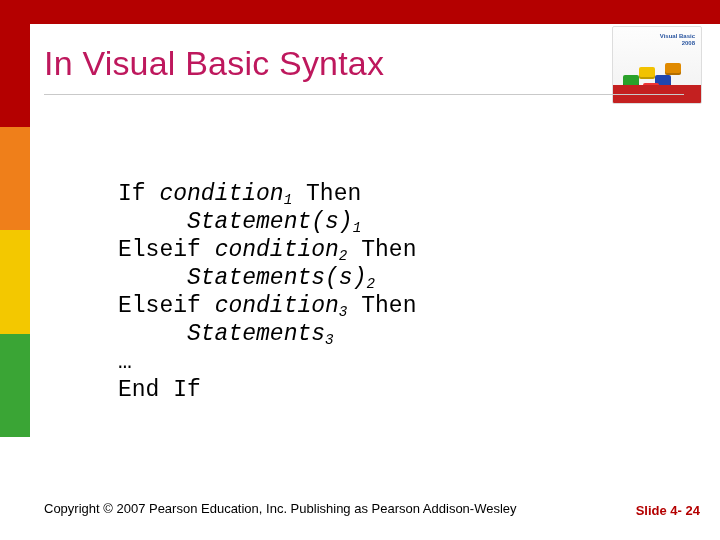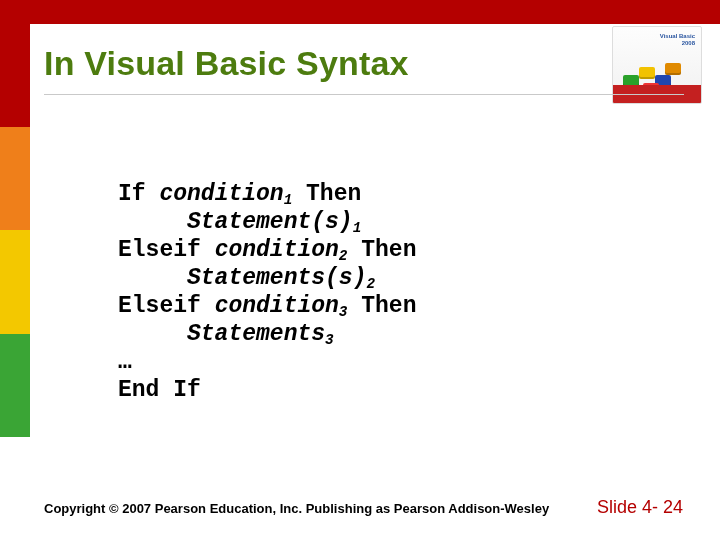--- a/index.html
+++ b/index.html
@@ -1,15 +1,15 @@
 <!DOCTYPE html>
 <html><head>
 <meta charset="utf-8">
 <style>
-  * { margin: 0; padding: 0; box-sizing: border-box; font-weight: bold; }
+  * { margin: 0; padding: 0; box-sizing: border-box; }
   body {
     width: 720px;
     height: 540px;
     background: #ffffff;
     font-family: Arial, Helvetica, sans-serif;
     position: relative;
     overflow: hidden;
   }
   .topbar {
     position: absolute;
@@ -32,22 +32,22 @@
   .sb-orange { background: #ef7f1a; }
   .sb-yellow { background: #f3c800; }
   .sb-green  { background: #3aa535; }
   .sb-white  { background: #ffffff; }
 
   .title {
     position: absolute;
     top: 44px;
     left: 44px;
     font-size: 34px;
-    font-weight: 700;
-    color: #4d7c0f;
+    font-weight: 400;
+    color: #be185d;
     letter-spacing: 0.2px;
   }
   .title-hr {
     position: absolute;
     top: 94px;
     left: 44px;
     width: 640px;
     height: 1px;
     background: #c9c9c9;
   }
@@ -115,24 +115,24 @@
 
   .footer-left {
     position: absolute;
     left: 44px;
     bottom: 24px;
     font-size: 13px;
     color: #000;
   }
   .footer-right {
     position: absolute;
-    right: 37px;
+    right: 20px;
     bottom: 22px;
-    font-size: 18px;
-    font-weight: normal;
+    font-size: 13px;
+    font-weight: bold;
     color: #b40000;
   }
 </style>
 </head>
 <body>
 
 <div class="topbar"></div>
 
 <div class="sidebar">
   <div class="sb-red"></div>

